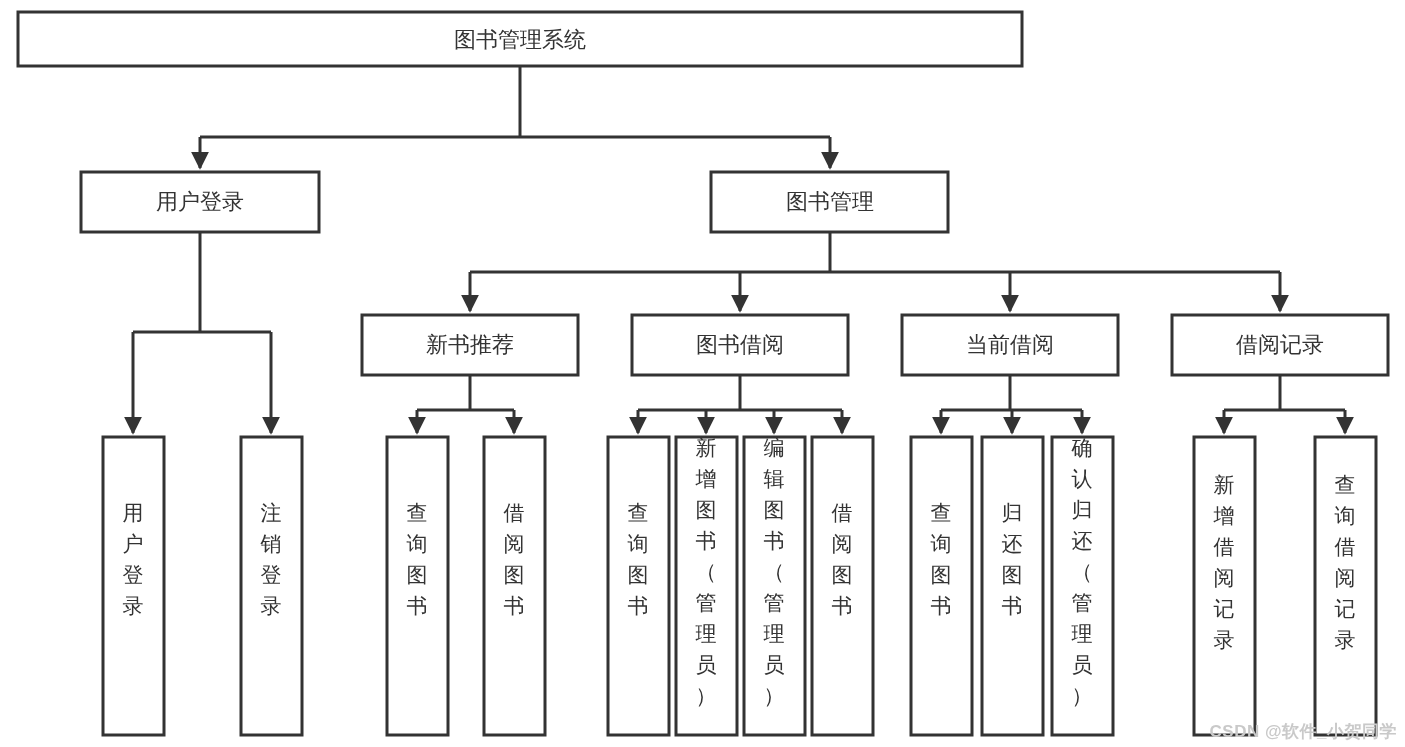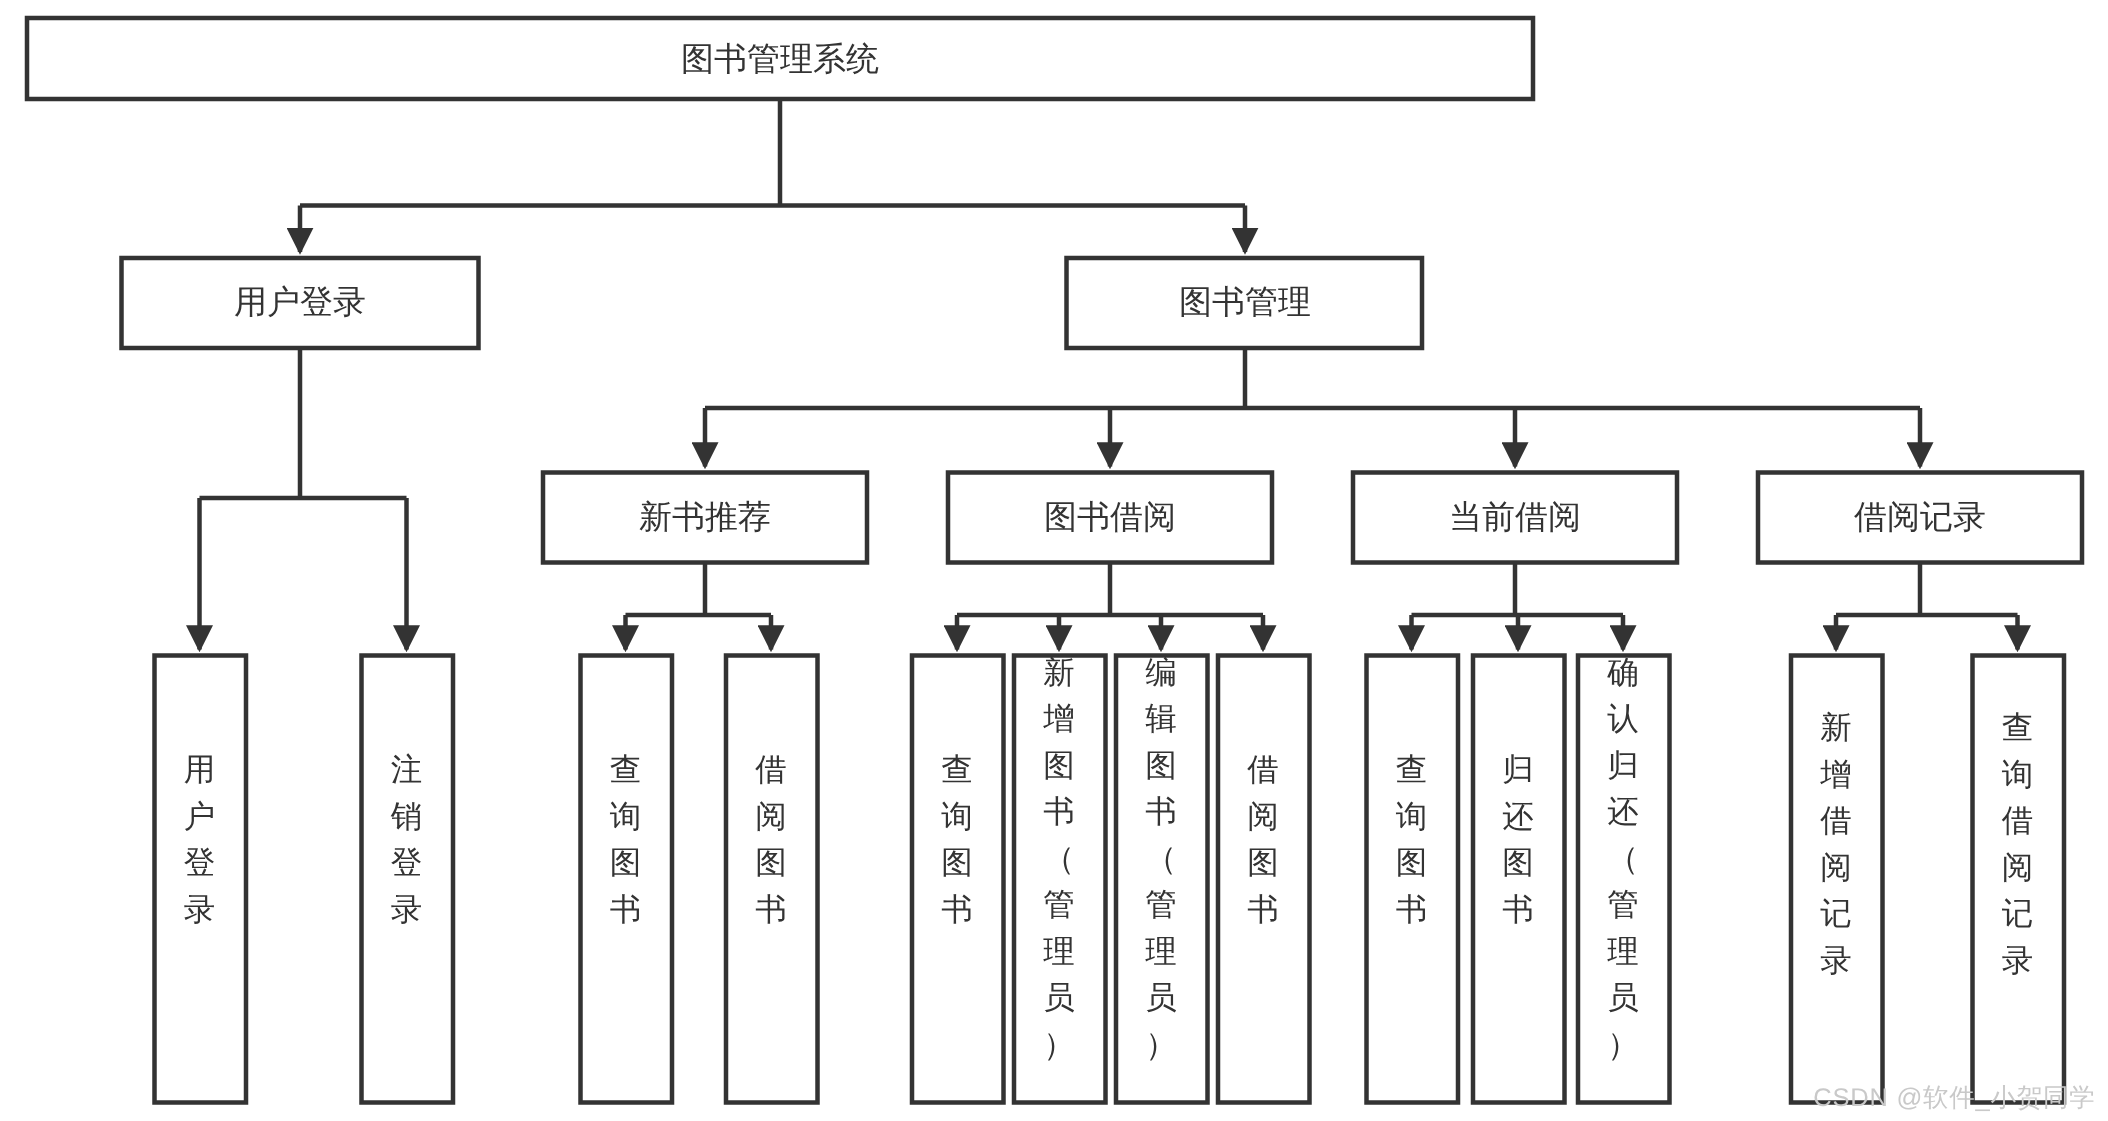--- a/index.html
+++ b/index.html
@@ -49,20 +49,21 @@
   .watermark {
     position: absolute;
     right: 8px;
     bottom: 4px;
     color: #c9c9c9;
     font-family: "Liberation Sans", "DejaVu Sans", sans-serif;
     font-size: 17px;
     letter-spacing: 0.5px;
     white-space: nowrap;
     pointer-events: none;
+    font-weight: bold;
   }
 </style>
 </head>
 <body>
 
 <svg id="diagram" viewBox="0 0 1405 747" xmlns="http://www.w3.org/2000/svg">
 
   <defs>
     <marker id="arrow" viewBox="0 0 10 10" refX="9" refY="5" markerWidth="6" markerHeight="6" orient="auto-start-reverse">
       <path d="M 0 0 L 10 5 L 0 10 z" class="arrow-head"></path>

